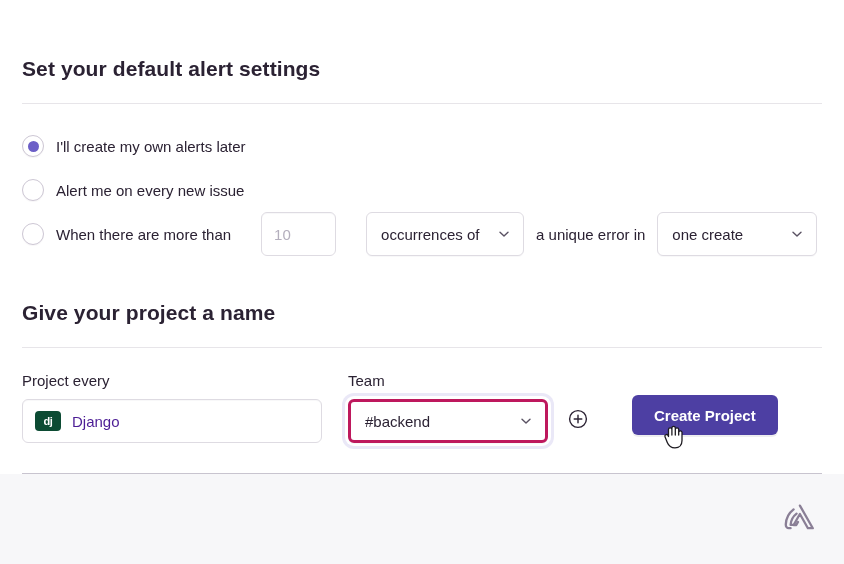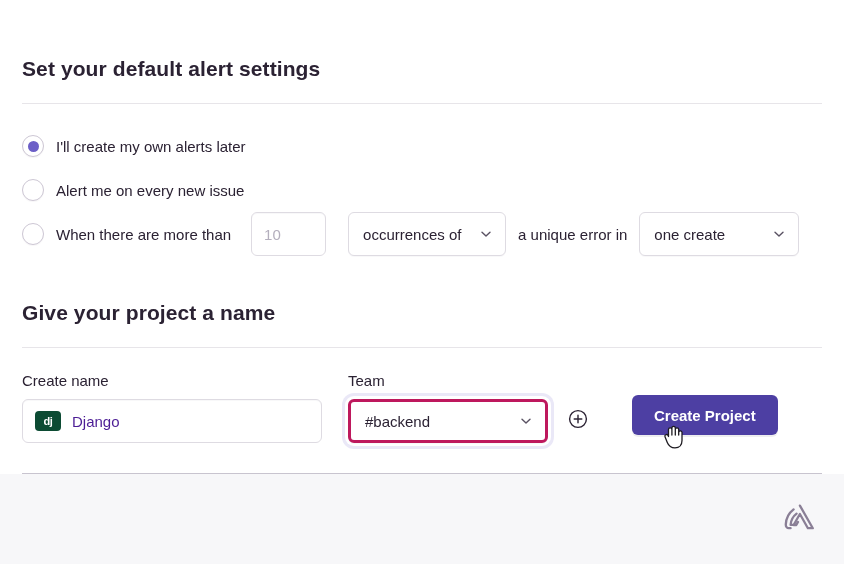--- a/index.html
+++ b/index.html
@@ -287,23 +287,23 @@
         </span>
         <span class="radio-label">Alert me on every new issue</span>
       </div>
 
       <div class="cond-row">
         <span class="radio">
           <span class="dot"></span>
         </span>
         <span class="radio-label">When there are more than</span>
 
-        <input class="num-input" type="text" style="margin-left: 20px;" placeholder="10">
-
-        <div class="select select-occurrences" style="margin-left:22px">
+        <input class="num-input" type="text" style="margin-left: 30px;" placeholder="10">
+
+        <div class="select select-occurrences" style="margin-left:30px">
           <span>occurrences of</span>
           <span class="chev">
             <svg width="14" height="14" viewBox="0 0 14 14" fill="none" aria-hidden="true">
               <path d="M3 5.2 L7 9 L11 5.2" stroke="#5a5263" stroke-width="1.4" stroke-linecap="round" stroke-linejoin="round"></path>
             </svg>
           </span>
         </div>
 
         <span class="inline-text">a unique error in</span>
 
@@ -318,21 +318,21 @@
       </div>
 
     </div>
 
     <h2 class="section-title second">Give your project a name</h2>
     <div class="divider"></div>
 
     <div class="fields-row">
 
       <div class="field name-field">
-        <span class="field-label">Create name</span>
+        <span class="field-label">Project every</span>
         <div class="name-input-wrap">
           <span class="platform-icon">dj</span>
           <input class="name-input" type="text" value="Django" style="">
         </div>
       </div>
 
       <div class="field team-field">
         <span class="field-label">Team</span>
         <div class="team-select-wrap">
           <div class="select team-select">

